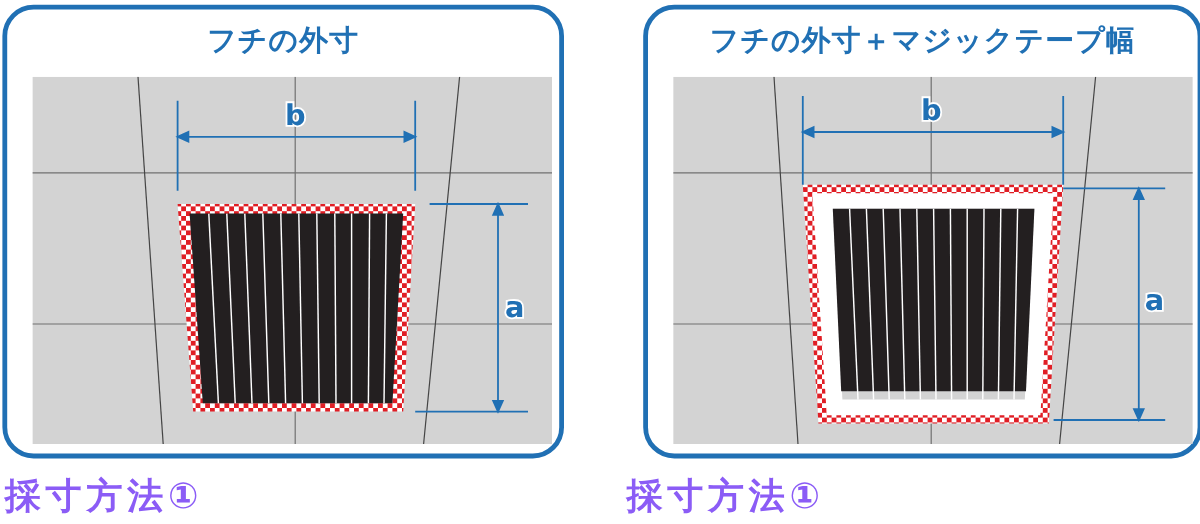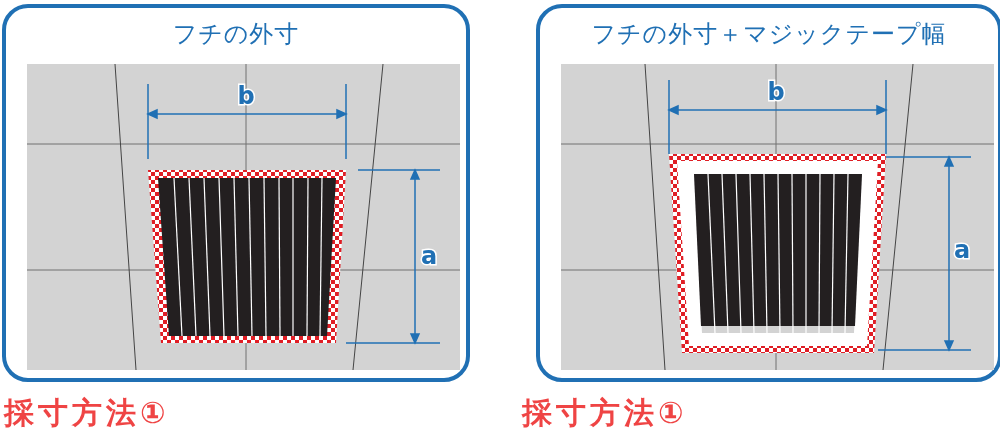--- a/index.html
+++ b/index.html
@@ -1,24 +1,24 @@
 <!DOCTYPE html>
 <html><head>
 <meta charset="utf-8">
 <style>
   html, body { margin:0; padding:0; background:#ffffff; }
   body { width:1000px; height:437px; position:relative; overflow:hidden; font-family:"DejaVu Sans", sans-serif; }
   .panel { position:absolute; top:4px; width:468px; height:378px; border:4px solid #2070b4; border-radius:26px; box-sizing:border-box; background:#fff; }
   .panel.p1 { left:2px; }
   .panel.p2 { left:520px; width:466px;margin-left:16px; }
-  .panel-title { position:absolute; top:10px; left:0; right:0; text-align:center; color:#2070b4; font-weight:normal; font-size:24px; letter-spacing:1px; }
+  .panel-title { position:absolute; top:10px; left:0; right:0; text-align:center; color:#2070b4; font-weight:bold; font-size:24px; letter-spacing:1px; }
   .scene { position:absolute; top:56px; }
   .p1 .scene { left:21px; }
   .p2 .scene { left:21px; }
-  .caption { position:absolute; top:393px; color:#ef4444; font-weight:bold; font-size:30px; letter-spacing:4px; }
+  .caption { position:absolute; top:393px; color:#8b5cf6; font-weight:bold; font-size:30px; letter-spacing:4px; }
   .caption.c1 { left:4px; }
   .caption.c2 { left:522px; }
   svg text { font-family:"DejaVu Sans", sans-serif; font-weight:bold; }
 </style>
 </head>
 <body>
 
 <div class="panel p1">
   <div class="panel-title">フチの外寸</div>
   <div class="scene">

